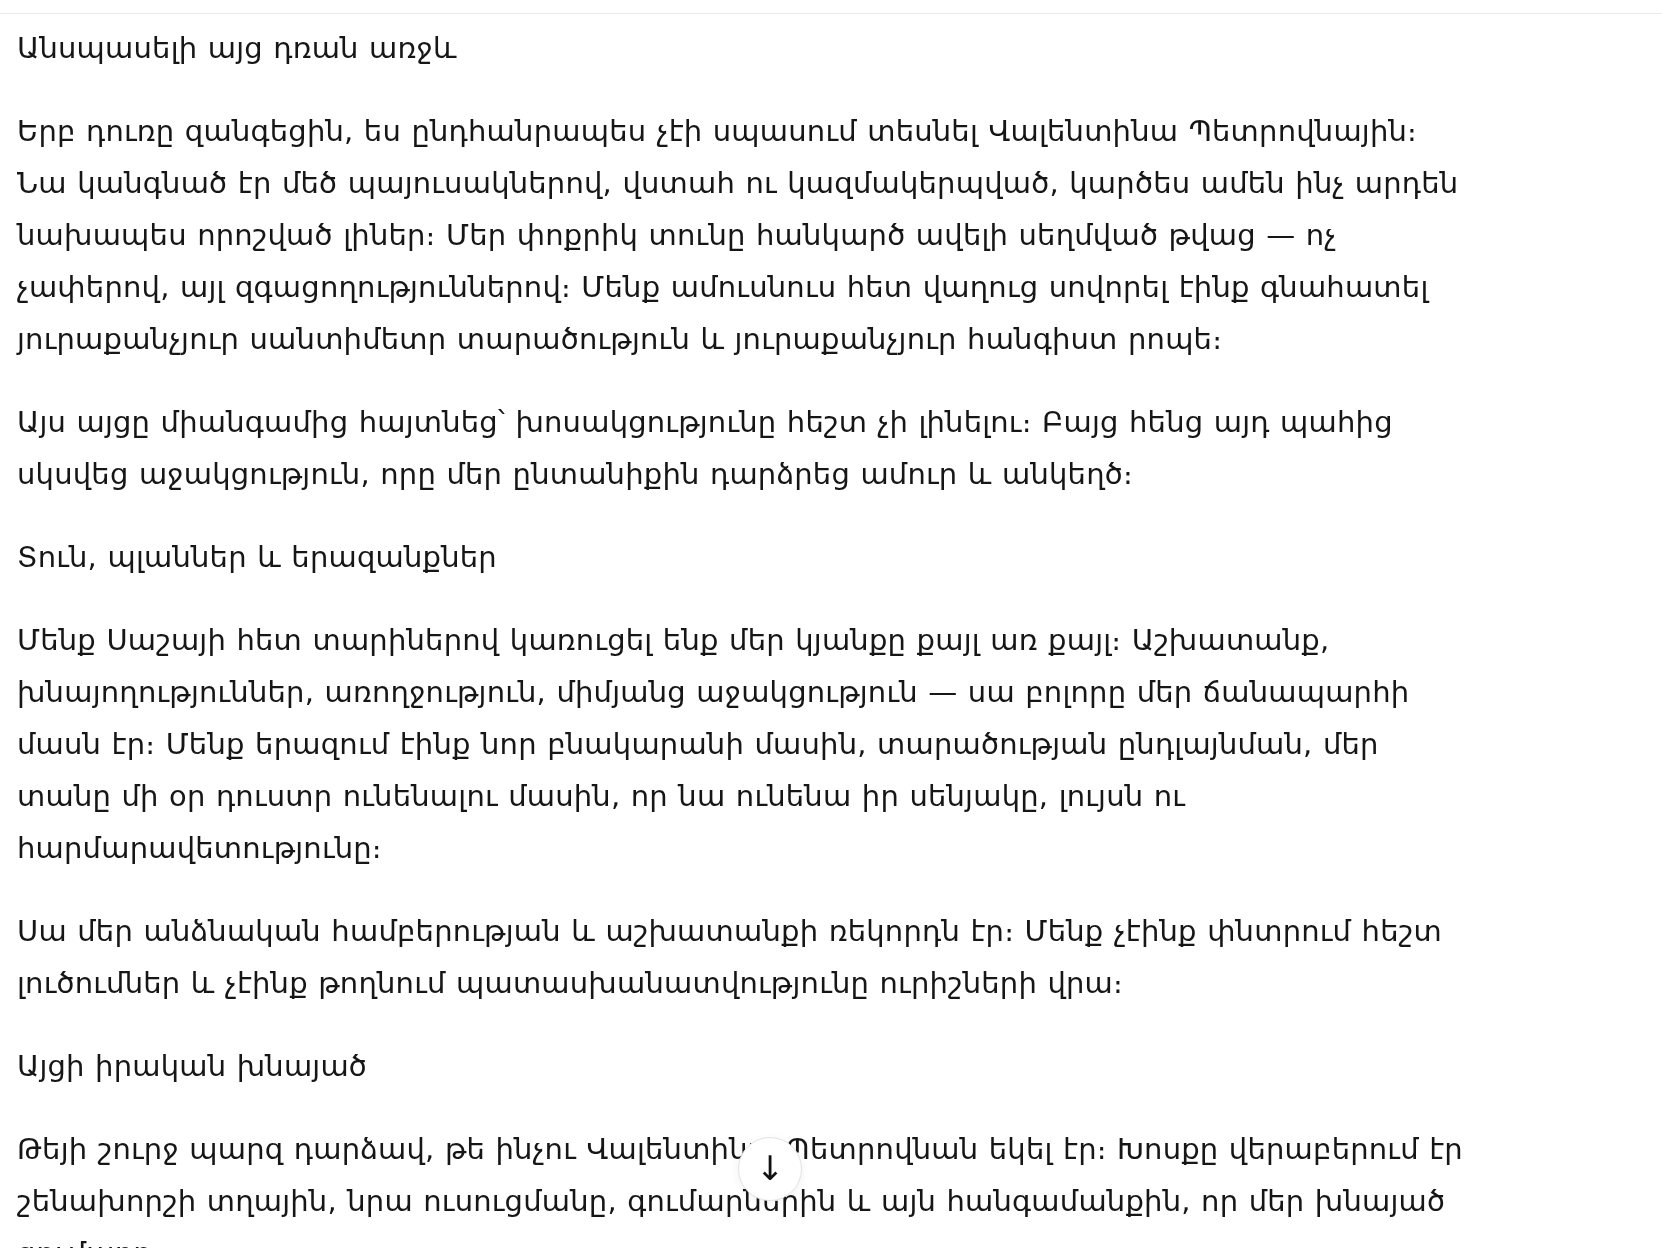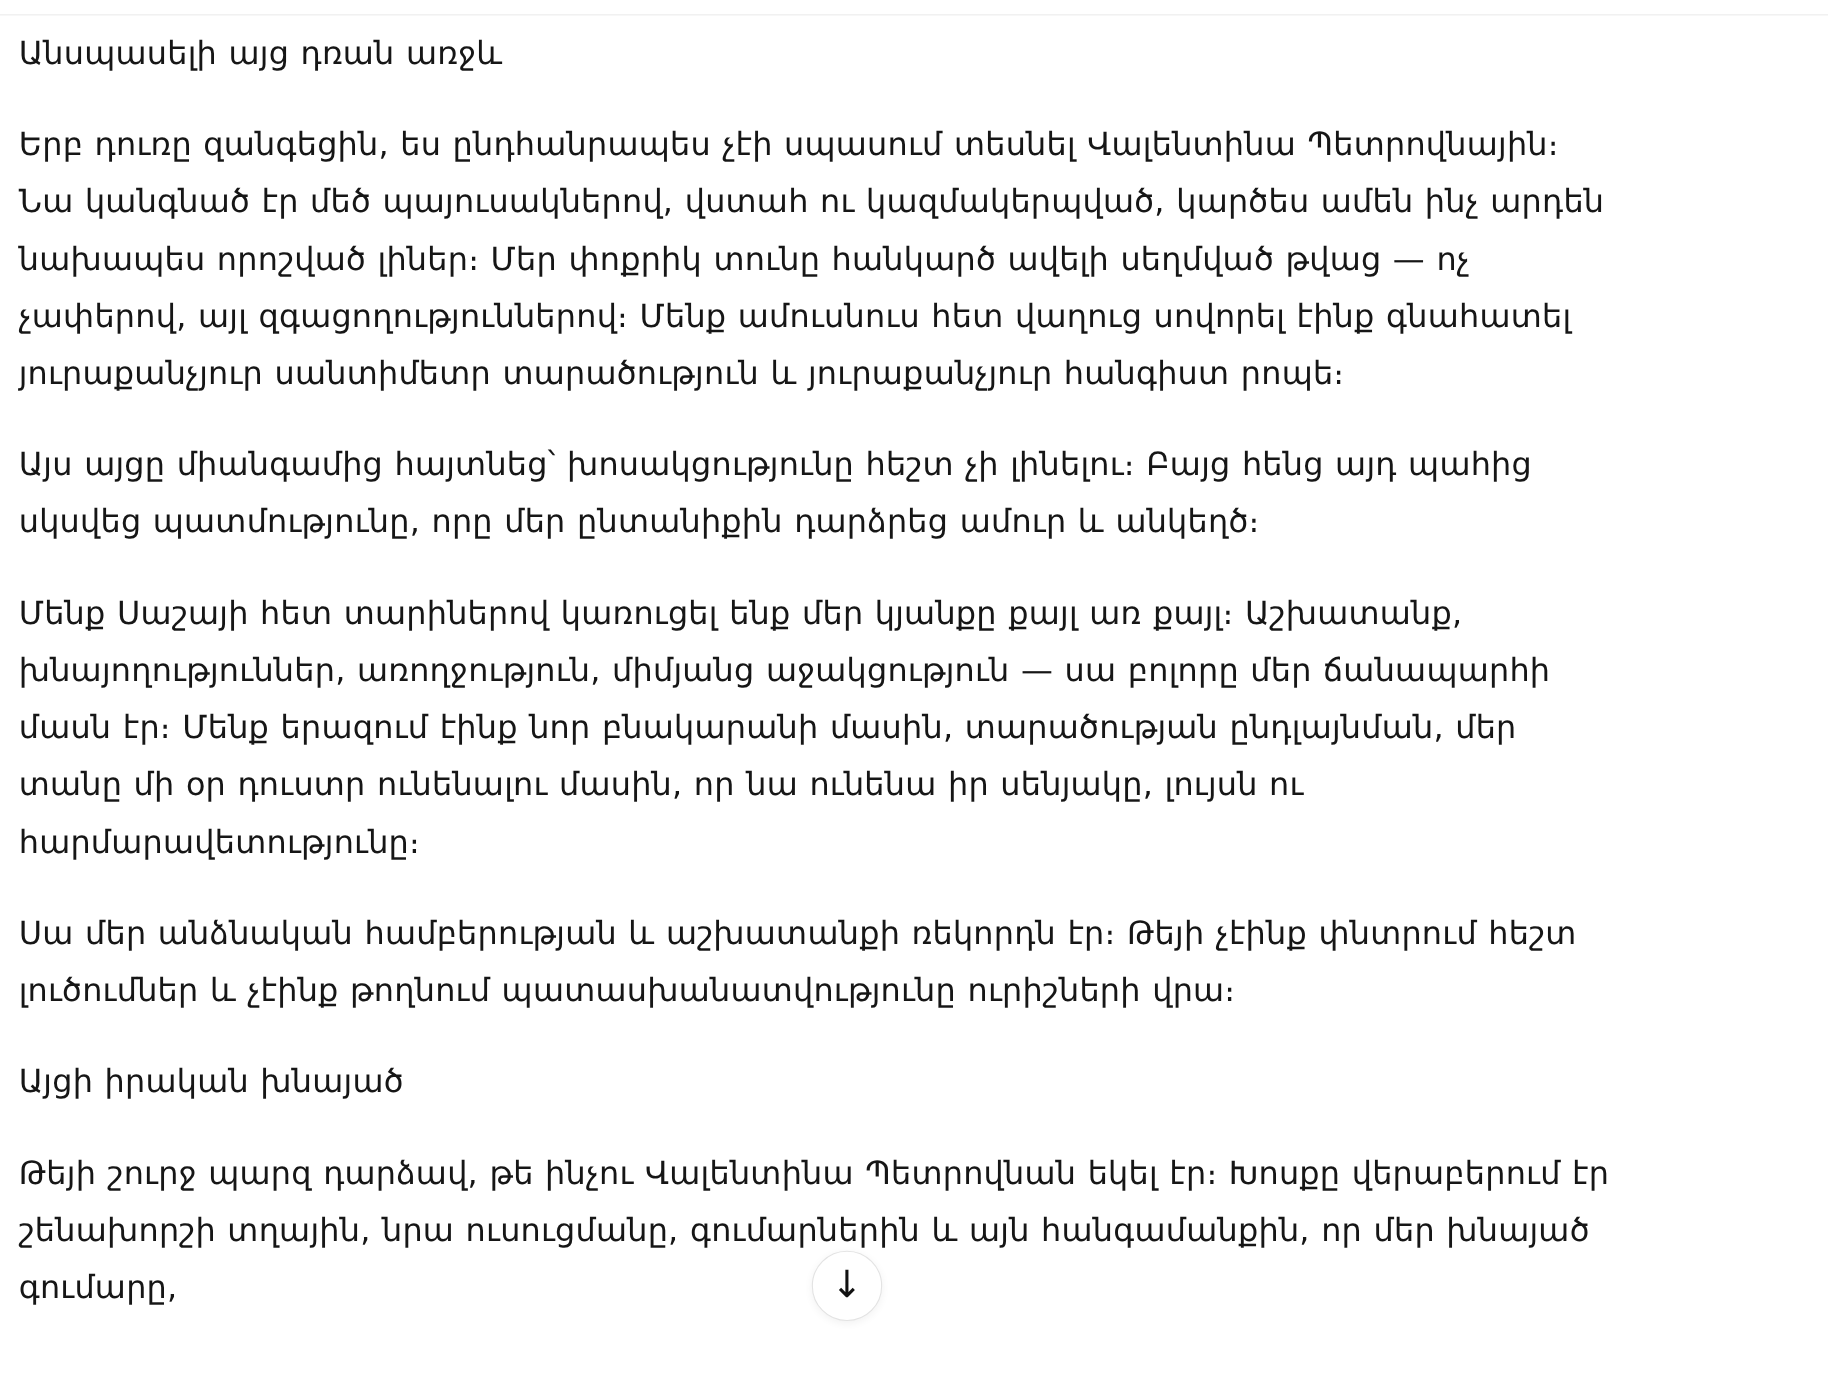--- a/index.html
+++ b/index.html
@@ -68,23 +68,24 @@
 </style>
 </head>
 <body>
 
 <div class="viewport">
   <div class="top-divider"></div>
 
   <div class="content">
     <div class="block heading">Անսպասելի այց դռան առջև</div>
     <div class="block paragraph">Երբ դուռը զանգեցին, ես ընդհանրապես չէի սպասում տեսնել Վալենտինա Պետրովնային։ Նա կանգնած էր մեծ պայուսակներով, վստահ ու կազմակերպված, կարծես ամեն ինչ արդեն նախապես որոշված լիներ։ Մեր փոքրիկ տունը հանկարծ ավելի սեղմված թվաց — ոչ չափերով, այլ զգացողություններով։ Մենք ամուսնուս հետ վաղուց սովորել էինք գնահատել յուրաքանչյուր սանտիմետր տարածություն և յուրաքանչյուր հանգիստ րոպե։</div>
-    <div class="block paragraph">Այս այցը միանգամից հայտնեց՝ խոսակցությունը հեշտ չի լինելու։ Բայց հենց այդ պահից սկսվեց պատմությունը, որը մեր ընտանիքին դարձրեց ամուր և անկեղծ։</div>
+    <div class="block paragraph">Այս այցը միանգամից հայտնեց՝ խոսակցությունը հեշտ չի լինելու։ Բայց հենց այդ պահից սկսվեց աջակցություն, որը մեր ընտանիքին դարձրեց ամուր և անկեղծ։</div>
+    <div class="block heading">Տուն, պլաններ և երազանքներ</div>
     <div class="block paragraph">Մենք Սաշայի հետ տարիներով կառուցել ենք մեր կյանքը քայլ առ քայլ։ Աշխատանք, խնայողություններ, առողջություն, միմյանց աջակցություն — սա բոլորը մեր ճանապարհի մասն էր։ Մենք երազում էինք նոր բնակարանի մասին, տարածության ընդլայնման, մեր տանը մի օր դուստր ունենալու մասին, որ նա ունենա իր սենյակը, լույսն ու հարմարավետությունը։</div>
-    <div class="block paragraph">Սա մեր անձնական համբերության և աշխատանքի ռեկորդն էր։ Թեյի չէինք փնտրում հեշտ լուծումներ և չէինք թողնում պատասխանատվությունը ուրիշների վրա։</div>
+    <div class="block paragraph">Սա մեր անձնական համբերության և աշխատանքի ռեկորդն էր։ Մենք չէինք փնտրում հեշտ լուծումներ և չէինք թողնում պատասխանատվությունը ուրիշների վրա։</div>
     <div class="block heading">Այցի իրական խնայած</div>
     <div class="block paragraph">Թեյի շուրջ պարզ դարձավ, թե ինչու Վալենտինա Պետրովնան եկել էր։ Խոսքը վերաբերում էր շենախորշի տղային, նրա ուսուցմանը, գումարներին և այն հանգամանքին, որ մեր խնայած գումարը,</div>
   </div>
 
   <div class="scroll-btn">
     <span class="arrow">↓</span>
   </div>
 </div>
 
 </body></html>

